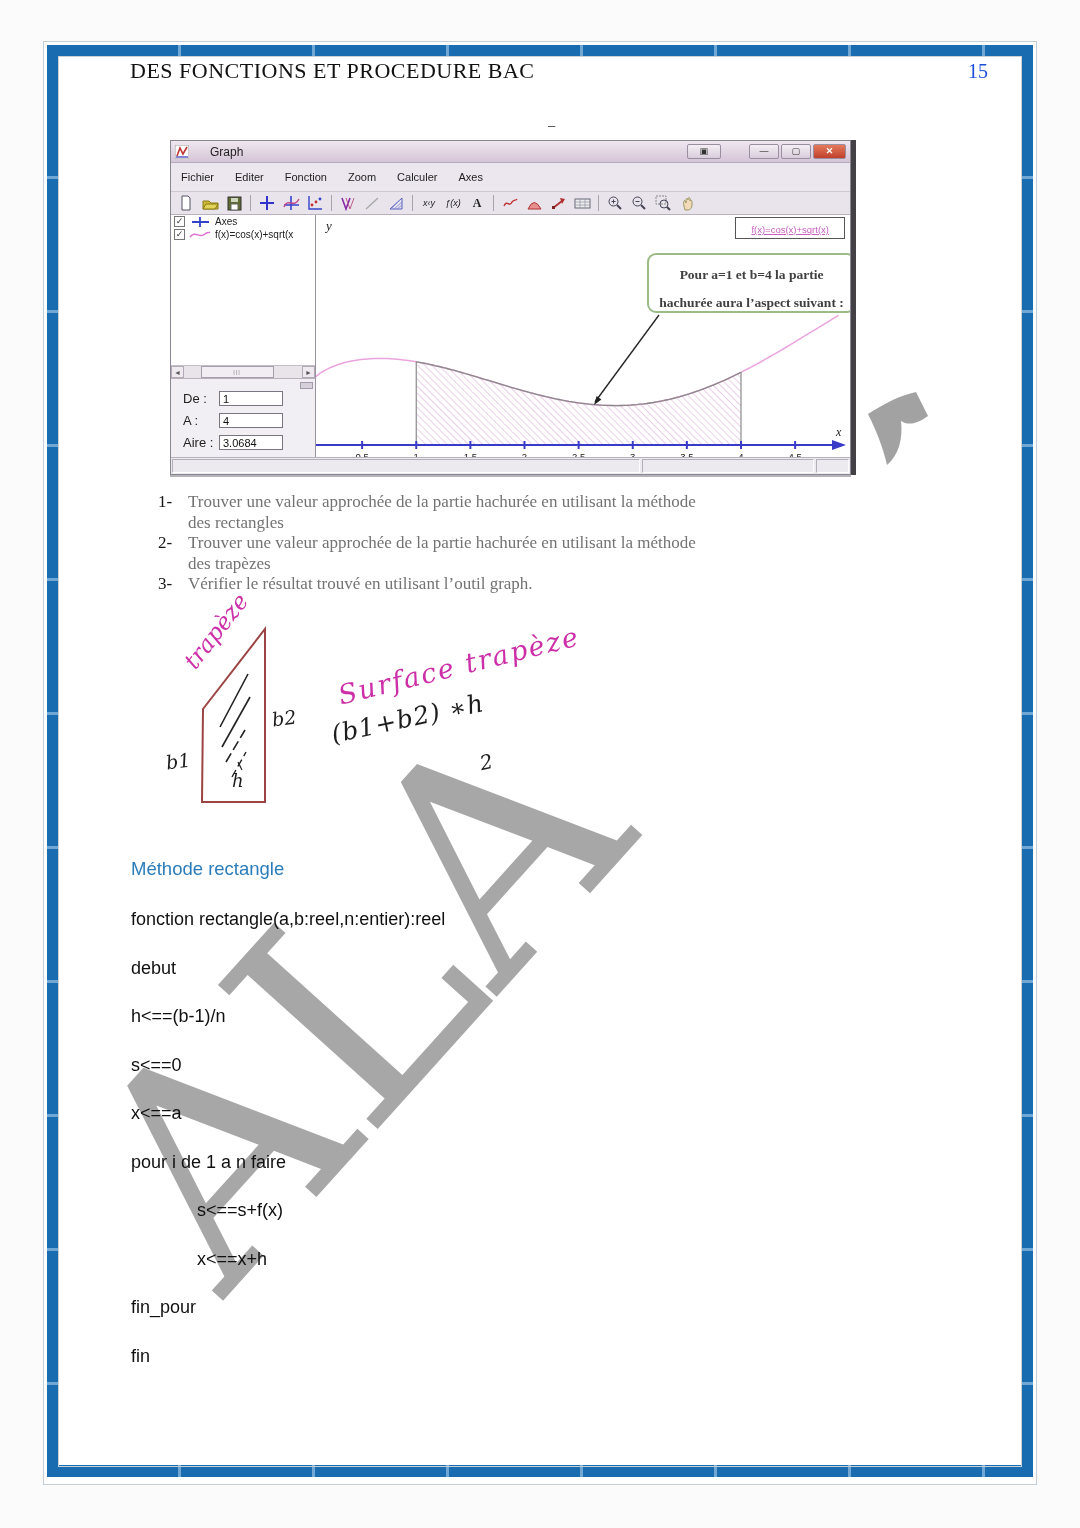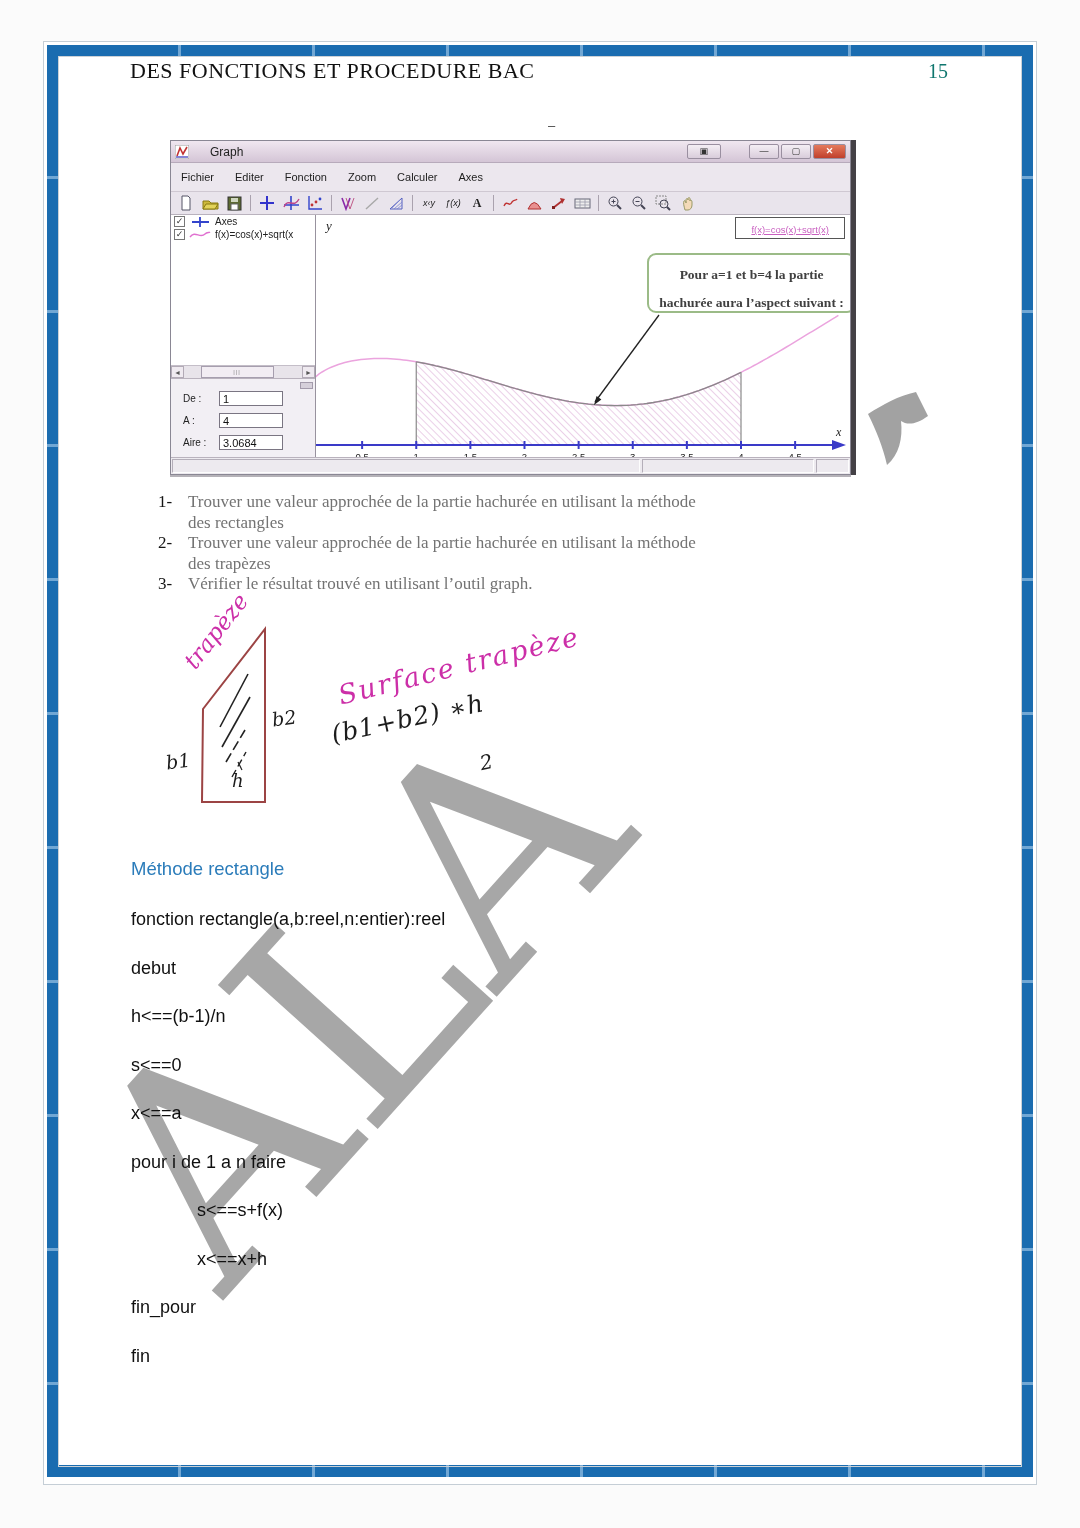--- a/index.html
+++ b/index.html
@@ -9,21 +9,21 @@
   .frame-outer { position:absolute; left:43px; top:41px; width:994px; height:1444px; border:1px solid #c5ced6; background:#ffffff; }
   .band { position:absolute; background:repeating-linear-gradient(90deg,#1a6cb0 0 131px,#71a7d4 131px 134px); }
   .band.v { background:repeating-linear-gradient(180deg,#1a6cb0 0 131px,#71a7d4 131px 134px); }
   .band-top    { left:47px; top:45px;    width:986px; height:12px; }
   .band-bottom { left:47px; top:1465px;  width:986px; height:12px; }
   .band-left   { left:47px; top:45px;    width:12px;  height:1432px; }
   .band-right  { left:1021px; top:45px;  width:12px;  height:1432px; }
   .frame-inner-line { position:absolute; left:58px; top:56px; width:964px; height:1411px; border:1px solid #ccd1d6; }
 
   .page-header-title { position:absolute; left:130px; top:58px; font-family:"Liberation Serif", serif; font-size:22px; color:#111; letter-spacing:.5px; z-index:2;}
-  .page-number { position:absolute; left:928px; top:60px; font-family:"Liberation Serif", serif; font-size:20px; color:#0f766e; z-index:2;}
+  .page-number { position:absolute; left:968px; top:60px; font-family:"Liberation Serif", serif; font-size:20px; color:#1d4ed8; z-index:2;}
   .stray-dash { position:absolute; left:548px; top:118px; font-size:13px; color:#444; z-index:2;}
 
   
   .watermark { position:absolute; left:50px; top:840px; width:640px; height:320px; z-index:1;
                transform:rotate(-48deg); font-family:"DejaVu Serif", serif; font-size:295px; line-height:300px;
                color:#a0a0a0; opacity:.92; white-space:nowrap; pointer-events:none; }
   .watermark-frag { position:absolute; left:862px; top:390px; z-index:1; pointer-events:none; }
 
   
   .gwindow { position:absolute; left:170px; top:140px; width:681px; height:335px; z-index:3;
@@ -54,21 +54,21 @@
   .checkbox { width:11px; height:11px; border:1px solid #777; background:#fff; font-size:9px; line-height:9px; text-align:center; color:#333; flex:0 0 auto;}
   .legend-ico { width:24px; flex:0 0 auto; }
   .legend-label { font-size:10px; color:#222; white-space:nowrap; }
   .hscroll { position:absolute; left:0; right:0; bottom:0; height:13px; background:#e8e4ea; border-top:1px solid #c4bec8; display:flex; }
   .harrow { width:13px; font-size:7px; line-height:12px; text-align:center; color:#555; border:1px solid #b2aab6; background:#efeaf0; }
   .htrack { flex:1; position:relative; }
   .hthumb { position:absolute; left:14%; width:62%; top:0; bottom:0; background:#f2edf3; border:1px solid #a69eae; font-size:6px; color:#888; text-align:center; line-height:11px; letter-spacing:1px;}
   .int-panel { flex:1; position:relative; padding-top:12px; }
   .grip { position:absolute; right:2px; top:3px; width:13px; height:7px; background:#d6d0da; border:1px solid #a39bab; }
   .int-row { display:flex; align-items:center; padding-left:12px; margin-bottom:7px; }
-  .int-label { width:36px; font-size:10px; color:#222; }
+  .int-label { width:36px; font-size:13px; color:#222; }
   .int-input { width:64px; height:15px; border:1px solid #7a7582; background:#fff; font-size:11px; color:#111; padding-left:3px; font-family:"Liberation Sans",sans-serif;}
 
   .plot { flex:1; position:relative; background:#fff; overflow:hidden; }
   .y-label { position:absolute; left:10px; top:3px; font-family:"Liberation Serif",serif; font-style:italic; font-size:13px; color:#222; }
   .func-box { position:absolute; top:2px; right:5px; border:1px solid #555; background:#fff; padding:1px 15px; }
   .func-box span { font-size:9.5px; color:#c95fc0; text-decoration:underline; white-space:nowrap; }
   .callout { position:absolute; left:331px; top:38px; width:209px; height:60px; border:2px solid #9bbb87; border-radius:9px;
              background:#fff; display:flex; flex-direction:column; justify-content:center; text-align:center; }
   .callout div { font-family:"Liberation Serif",serif; font-size:13.5px; font-weight:bold; color:#404040; line-height:17px;margin-top:11px; }
 

